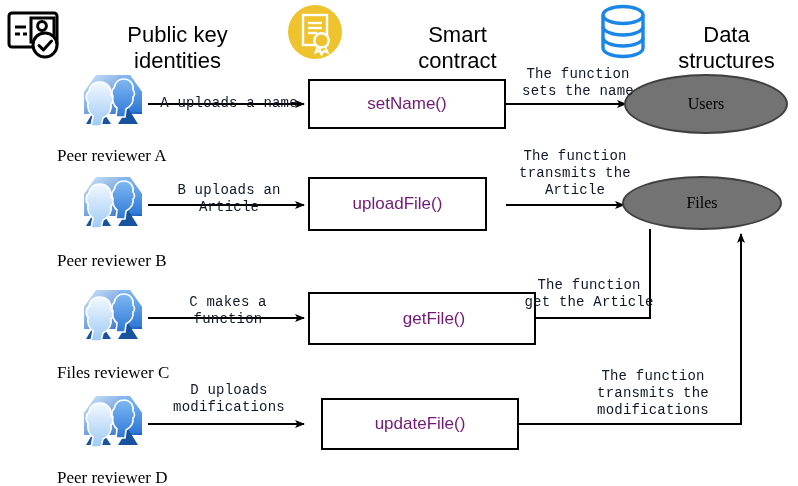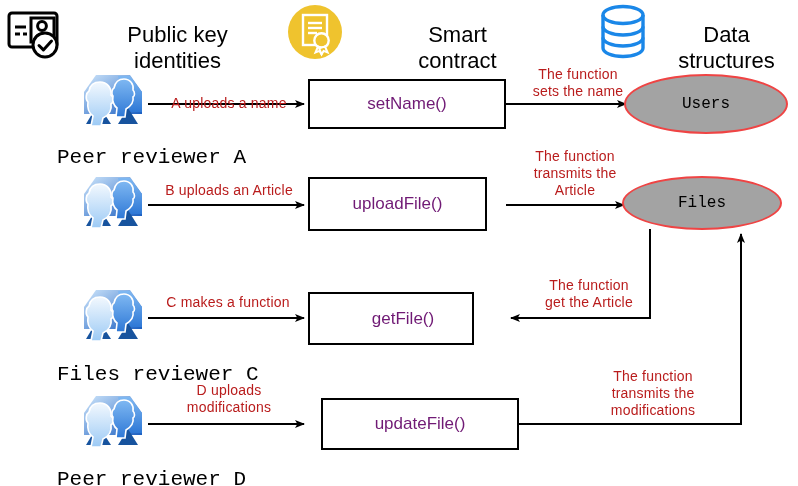--- a/index.html
+++ b/index.html
@@ -37,46 +37,46 @@
     align-items: center;
     justify-content: center;
     font-family: "Liberation Sans", sans-serif;
     font-size: 17px;
     color: #701a75;
   }
 
   
   .ds-ellipse {
     box-sizing: border-box;
-    border: 2px solid #ef4444;
+    border: 2px solid #404040;
     border-radius: 50%;
-    background: #a3a3a3;
+    background: #737373;
     display: flex;
     align-items: center;
     justify-content: center;
-    font-family: Liberation Mono, monospace;
+    font-family: Liberation Serif, serif;
     font-size: 16px;
     color: #000000;
   }
 
   
   .actor-caption {
-    font-family: Liberation Mono, monospace;
-    font-size: 21px;
+    font-family: Liberation Serif, serif;
+    font-size: 17px;
     color: #000000;
     white-space: nowrap;
     text-align: center;
   }
 
   
   .edge-label {
-    font-family: Liberation Sans, sans-serif;
+    font-family: Liberation Mono, monospace;
     font-size: 14px;
     line-height: 17px;
-    color: #b91c1c;
+    color: #0f172a;
     text-align: center;
     white-space: pre-line;
     letter-spacing: 0.2px;
   }
 
   svg.overlay {
     position: absolute;
     left: 0; top: 0;
     width: 798px; height: 486px;
     pointer-events: none;
@@ -186,20 +186,21 @@
   <div class="abs" style="left:78px; top:170px; width:70px; height:70px;">
     <svg class="icon" width="70" height="70" viewBox="0 0 70 70">
       <path d="M6 24 L18 7 H52 L64 24 V46 H6 Z" fill="url(#gA1)"></path>
       <path d="M40 8 h12 l12 16 v20 h-16 z" fill="url(#gA2)"></path>
       <path d="M8 56 L20 36 L33 56 Z" fill="#17539E"></path>
       <path d="M40 56 L50 40 L60 56 Z" fill="#17539E"></path>
       <path d="M22 14c7 0 12 6 11 13 3 2 3 7 0 9 1 6-2 11-8 14l-2 8H13l2-10c-4-3-6-8-5-14-3-3-2-9 1-11 1-6 5-9 11-9z" fill="url(#gA3)" stroke="#ffffff" stroke-width="1.6"></path>
       <path d="M46 11c6 0 10 5 9 11 2 2 2 6 0 7 1 5-2 9-7 12l-1 8h-9l1-9c-3-2-5-7-4-12-2-2-1-7 1-8 1-5 4-9 10-9z" fill="url(#gA2)" stroke="#ffffff" stroke-width="1.6"></path>
     </svg>
   </div>
+  <div class="abs actor-caption" style="left:57px; top:251px;">Peer reviewer B</div>
 
   <div class="abs" style="left:78px; top:283px; width:70px; height:70px;">
     <svg class="icon" width="70" height="70" viewBox="0 0 70 70">
       <path d="M6 24 L18 7 H52 L64 24 V46 H6 Z" fill="url(#gA1)"></path>
       <path d="M40 8 h12 l12 16 v20 h-16 z" fill="url(#gA2)"></path>
       <path d="M8 56 L20 36 L33 56 Z" fill="#17539E"></path>
       <path d="M40 56 L50 40 L60 56 Z" fill="#17539E"></path>
       <path d="M22 14c7 0 12 6 11 13 3 2 3 7 0 9 1 6-2 11-8 14l-2 8H13l2-10c-4-3-6-8-5-14-3-3-2-9 1-11 1-6 5-9 11-9z" fill="url(#gA3)" stroke="#ffffff" stroke-width="1.6"></path>
       <path d="M46 11c6 0 10 5 9 11 2 2 2 6 0 7 1 5-2 9-7 12l-1 8h-9l1-9c-3-2-5-7-4-12-2-2-1-7 1-8 1-5 4-9 10-9z" fill="url(#gA2)" stroke="#ffffff" stroke-width="1.6"></path>
     </svg>
@@ -215,21 +216,21 @@
       <path d="M22 14c7 0 12 6 11 13 3 2 3 7 0 9 1 6-2 11-8 14l-2 8H13l2-10c-4-3-6-8-5-14-3-3-2-9 1-11 1-6 5-9 11-9z" fill="url(#gA3)" stroke="#ffffff" stroke-width="1.6"></path>
       <path d="M46 11c6 0 10 5 9 11 2 2 2 6 0 7 1 5-2 9-7 12l-1 8h-9l1-9c-3-2-5-7-4-12-2-2-1-7 1-8 1-5 4-9 10-9z" fill="url(#gA2)" stroke="#ffffff" stroke-width="1.6"></path>
     </svg>
   </div>
   <div class="abs actor-caption" style="left:57px; top:468px;">Peer reviewer D</div>
 
   <div class="abs fn-box" style="left:308px; top:79px; width:198px; height:50px;">setName()</div>
 
   <div class="abs fn-box" style="left:308px; top:177px; width:179px; height:54px;">uploadFile()</div>
 
-  <div class="abs fn-box" style="left:308px; top:292px; width:166px; height:53px;padding-left:24px;">getFile()</div>
+  <div class="abs fn-box" style="left:308px; top:292px; width:228px; height:53px;padding-left:24px;">getFile()</div>
 
   <div class="abs fn-box" style="left:308px; top:398px; width:198px; height:52px;margin-left:13px;">updateFile()</div>
 
   <div class="abs ds-ellipse" style="left:624px; top:74px; width:164px; height:60px;">Users</div>
 
   <div class="abs ds-ellipse" style="left:622px; top:176px; width:160px; height:54px;">Files</div>
 
   <div class="abs edge-label" style="left:154px; top:95px; width:150px;">A uploads a name</div>
 
   <div class="abs edge-label" style="left:150px; top:182px; width:158px;">B uploads an Article</div>

